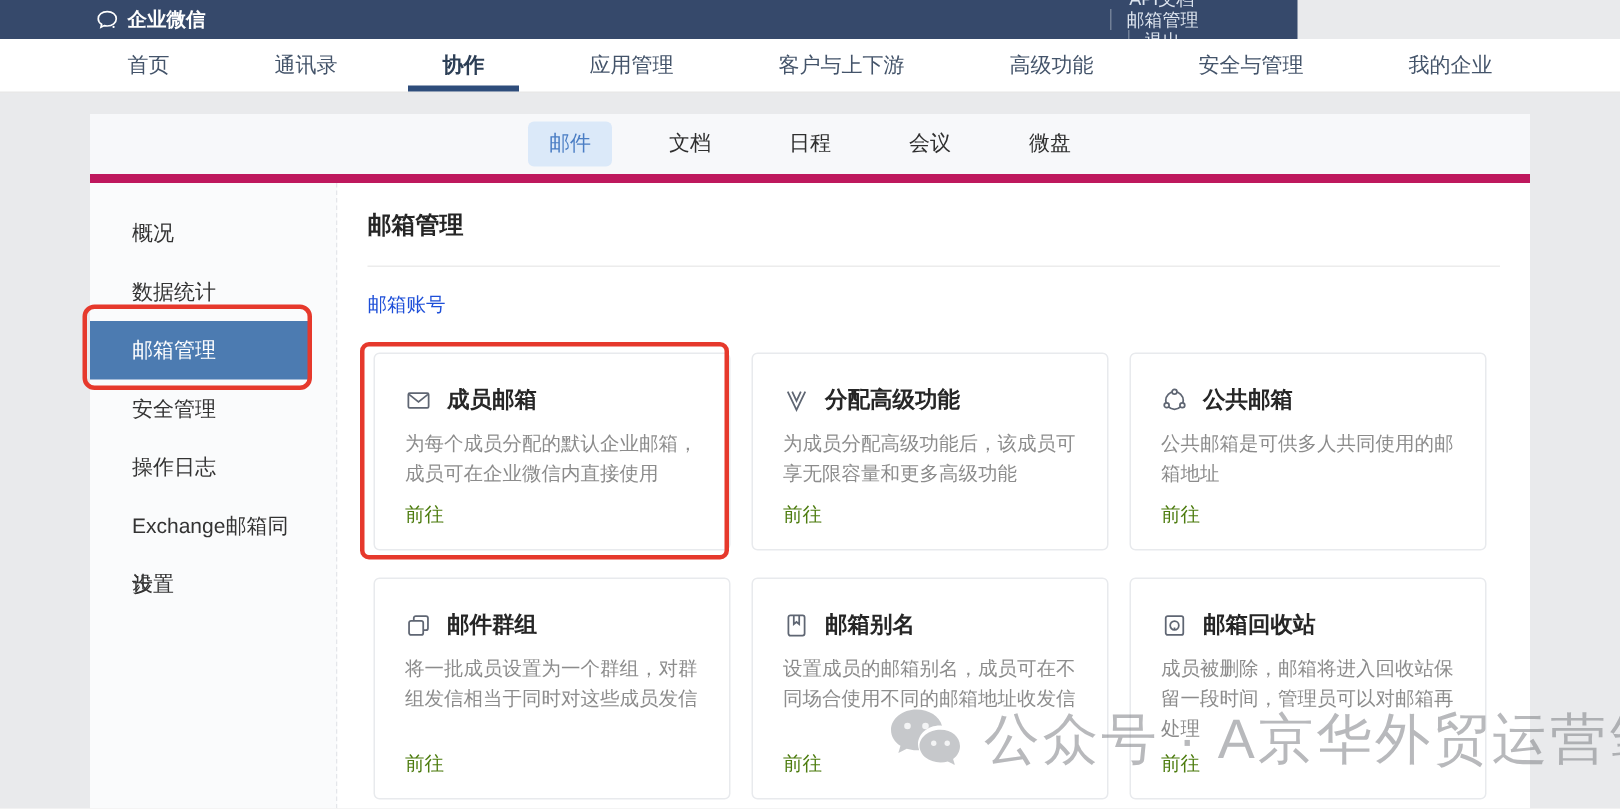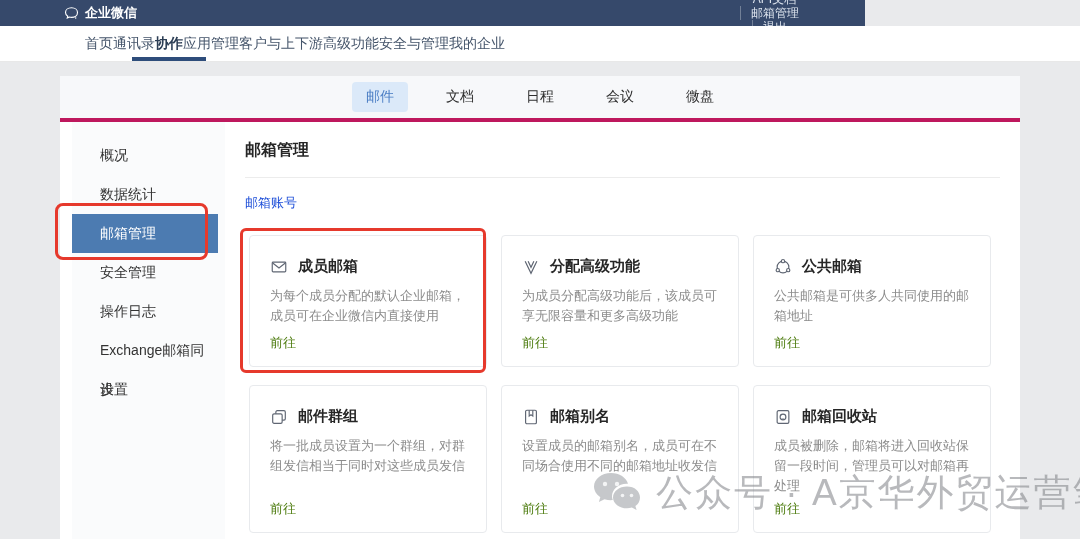--- a/index.html
+++ b/index.html
@@ -10,37 +10,37 @@
   .topbar { position:absolute; left:0; top:0; width:865px; height:26px; background:#36496b;
             display:flex; align-items:center; justify-content:space-between; padding:0 56px 0 64px; }
   .brand { display:flex; align-items:center; gap:6px; color:#fff; font-size:13px; font-weight:bold; cursor:pointer; }
   .brand-icon svg { display:block; }
   .toplinks { display:flex; align-items:center;flex-direction:column; }
   .toplink { color:#dde4ee; font-size:12px; padding:0 10px; cursor:pointer; text-decoration:none; line-height:14px; }
   .toplink + .toplink { border-left:1px solid rgba(255,255,255,.3); }
 
   
   .navbar { position:absolute; left:0; top:26px; width:1080px; height:36px; background:#fff;
-            border-bottom:1px solid #e8e8e8; display:flex; justify-content:flex-start; padding:0 85px; }
+            border-bottom:1px solid #e8e8e8; display:flex; justify-content:space-between; padding:0 85px; }
   .nav-item { position:relative; display:flex; align-items:center; font-size:14px; color:#44546a;
               cursor:pointer; text-decoration:none; }
   .nav-item.active { color:#2c3e55; font-weight:bold; }
   .nav-item.active::after { content:""; position:absolute; left:50%; transform:translateX(-50%);
               bottom:0; width:74px; height:4px; background:#2e4d7b; }
 
   
   .content { position:absolute; left:60px; top:76px; width:960px; height:463px; background:#fff; }
 
   .tabbar { position:absolute; left:0; top:0; width:100%; height:46px; background:#f7f8fa;
-            border-bottom:4px solid #be185d; display:flex; align-items:center; justify-content:center; }
+            border-bottom:6px solid #be185d; display:flex; align-items:center; justify-content:center; }
   .tabs { display:flex; align-items:center; gap:24px; }
   .tab { font-size:14px; color:#2f2f2f; padding:6px 14px; border-radius:4px; cursor:pointer; text-decoration:none; }
   .tab.active { background:#dbe9f9; color:#4a7dc4; }
 
-  .sidebar { position:absolute; left:12px; top:46px; bottom:0; width:165px; background:#fafbfc;
+  .sidebar { position:absolute; left:0; top:46px; bottom:0; width:165px; background:#fafbfc;
              border-right:1px dashed #e4e6ea; padding-top:14px; }
   .side-item { width:146px; height:39px; line-height:39px; padding-left:28px; font-size:14px;
                color:#333; cursor:pointer; }
   .side-item.active { background:#4c7bb1; color:#fff; }
 
   .main { position:absolute; left:165px; top:46px; right:0; bottom:0; background:#fff; }
   .page-title { position:absolute; left:20px; top:18px; font-size:16px; font-weight:bold; color:#262626; }
   .divider { position:absolute; left:20px; right:20px; top:55px; height:1px; background:#ececec; }
   .section-label { position:absolute; left:20px; top:72px; font-size:13px; color:#1d4ed8; }
 

